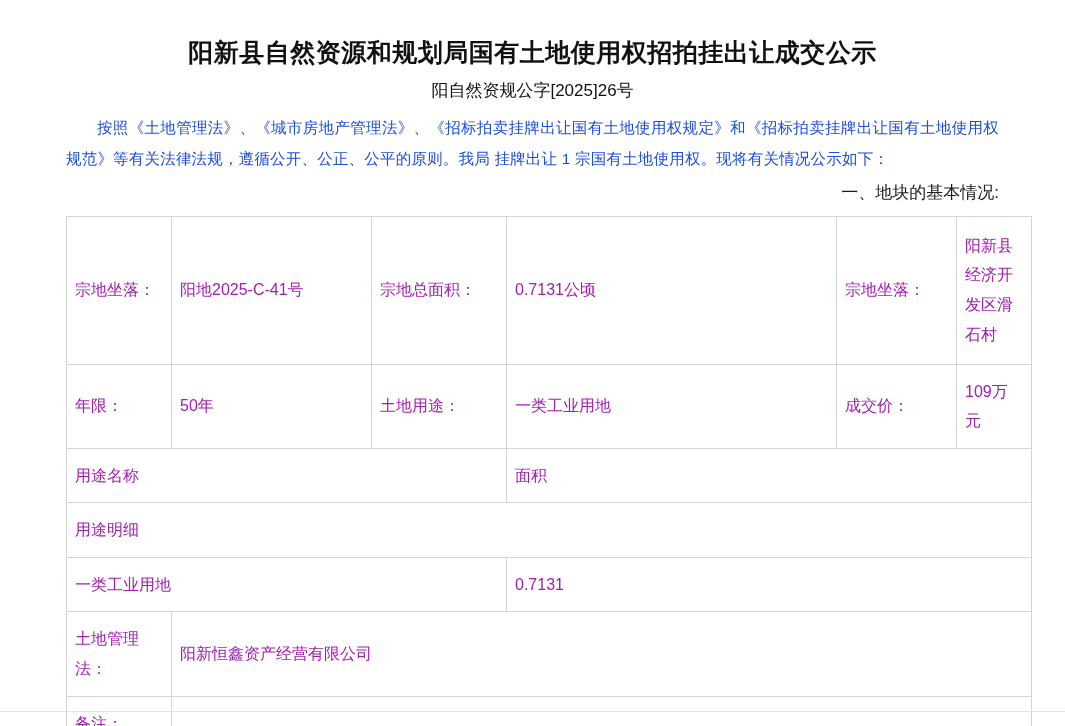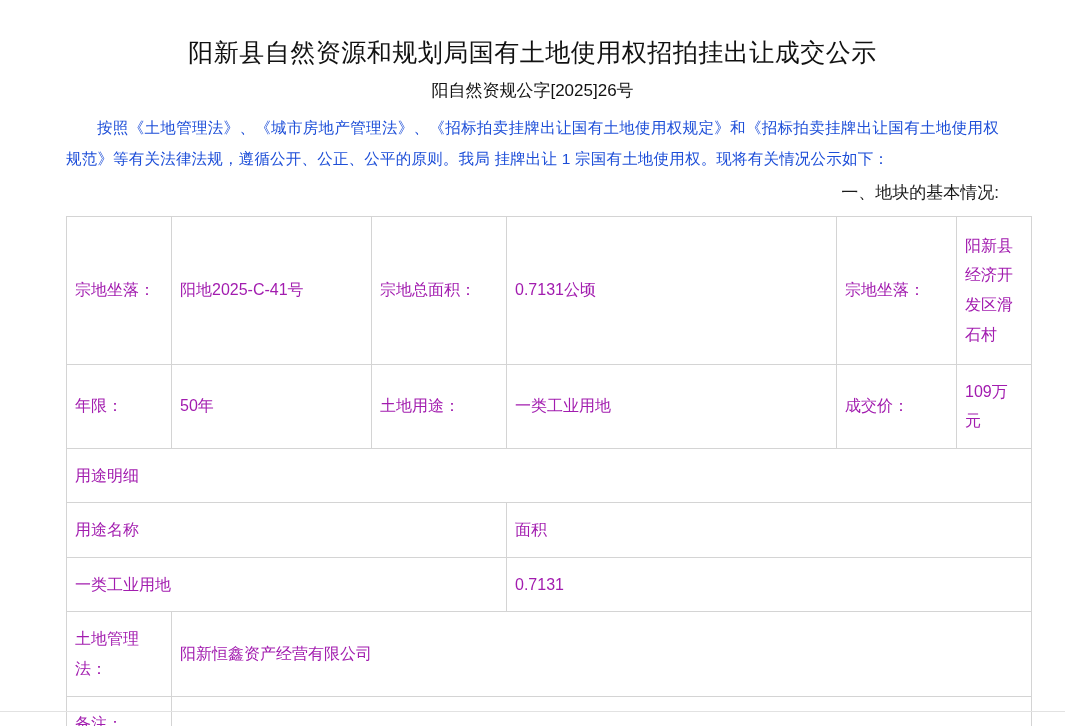--- a/index.html
+++ b/index.html
@@ -18,21 +18,21 @@
     position: relative;
     background: #ffffff;
     overflow: hidden;
   }
   .content {
     padding: 24px 66px 0 66px;
   }
   .doc-title {
     text-align: center;
     font-size: 25px;
-    font-weight: normal;
+    font-weight: bold;
     letter-spacing: 0.5px;
     margin: 12px 0 0 0;
     line-height: 1.3;
     color: #111;
   }
   .doc-subtitle {
     text-align: center;
     font-size: 17px;
     font-weight: normal;
     margin: 10px 0 0 0;
@@ -129,25 +129,25 @@
         </tr>
         <tr class="mid-row">
           <td class="cell-label">年限：</td>
           <td>50年</td>
           <td class="cell-label">土地用途：</td>
           <td>一类工业用地</td>
           <td class="cell-label">成交价：</td>
           <td>109万元</td>
         </tr>
         <tr class="small-row">
-          <td colspan="6">用途明细</td>
+          <td colspan="3">用途名称</td>
+          <td colspan="3">面积</td>
         </tr>
         <tr class="small-row">
-          <td colspan="3">用途名称</td>
-          <td colspan="3">面积</td>
+          <td colspan="6">用途明细</td>
         </tr>
         <tr class="small-row">
           <td colspan="3">一类工业用地</td>
           <td colspan="3">0.7131</td>
         </tr>
         <tr class="mid-row">
           <td class="cell-label">土地管理法：</td>
           <td colspan="5">阳新恒鑫资产经营有限公司</td>
         </tr>
         <tr class="small-row">

